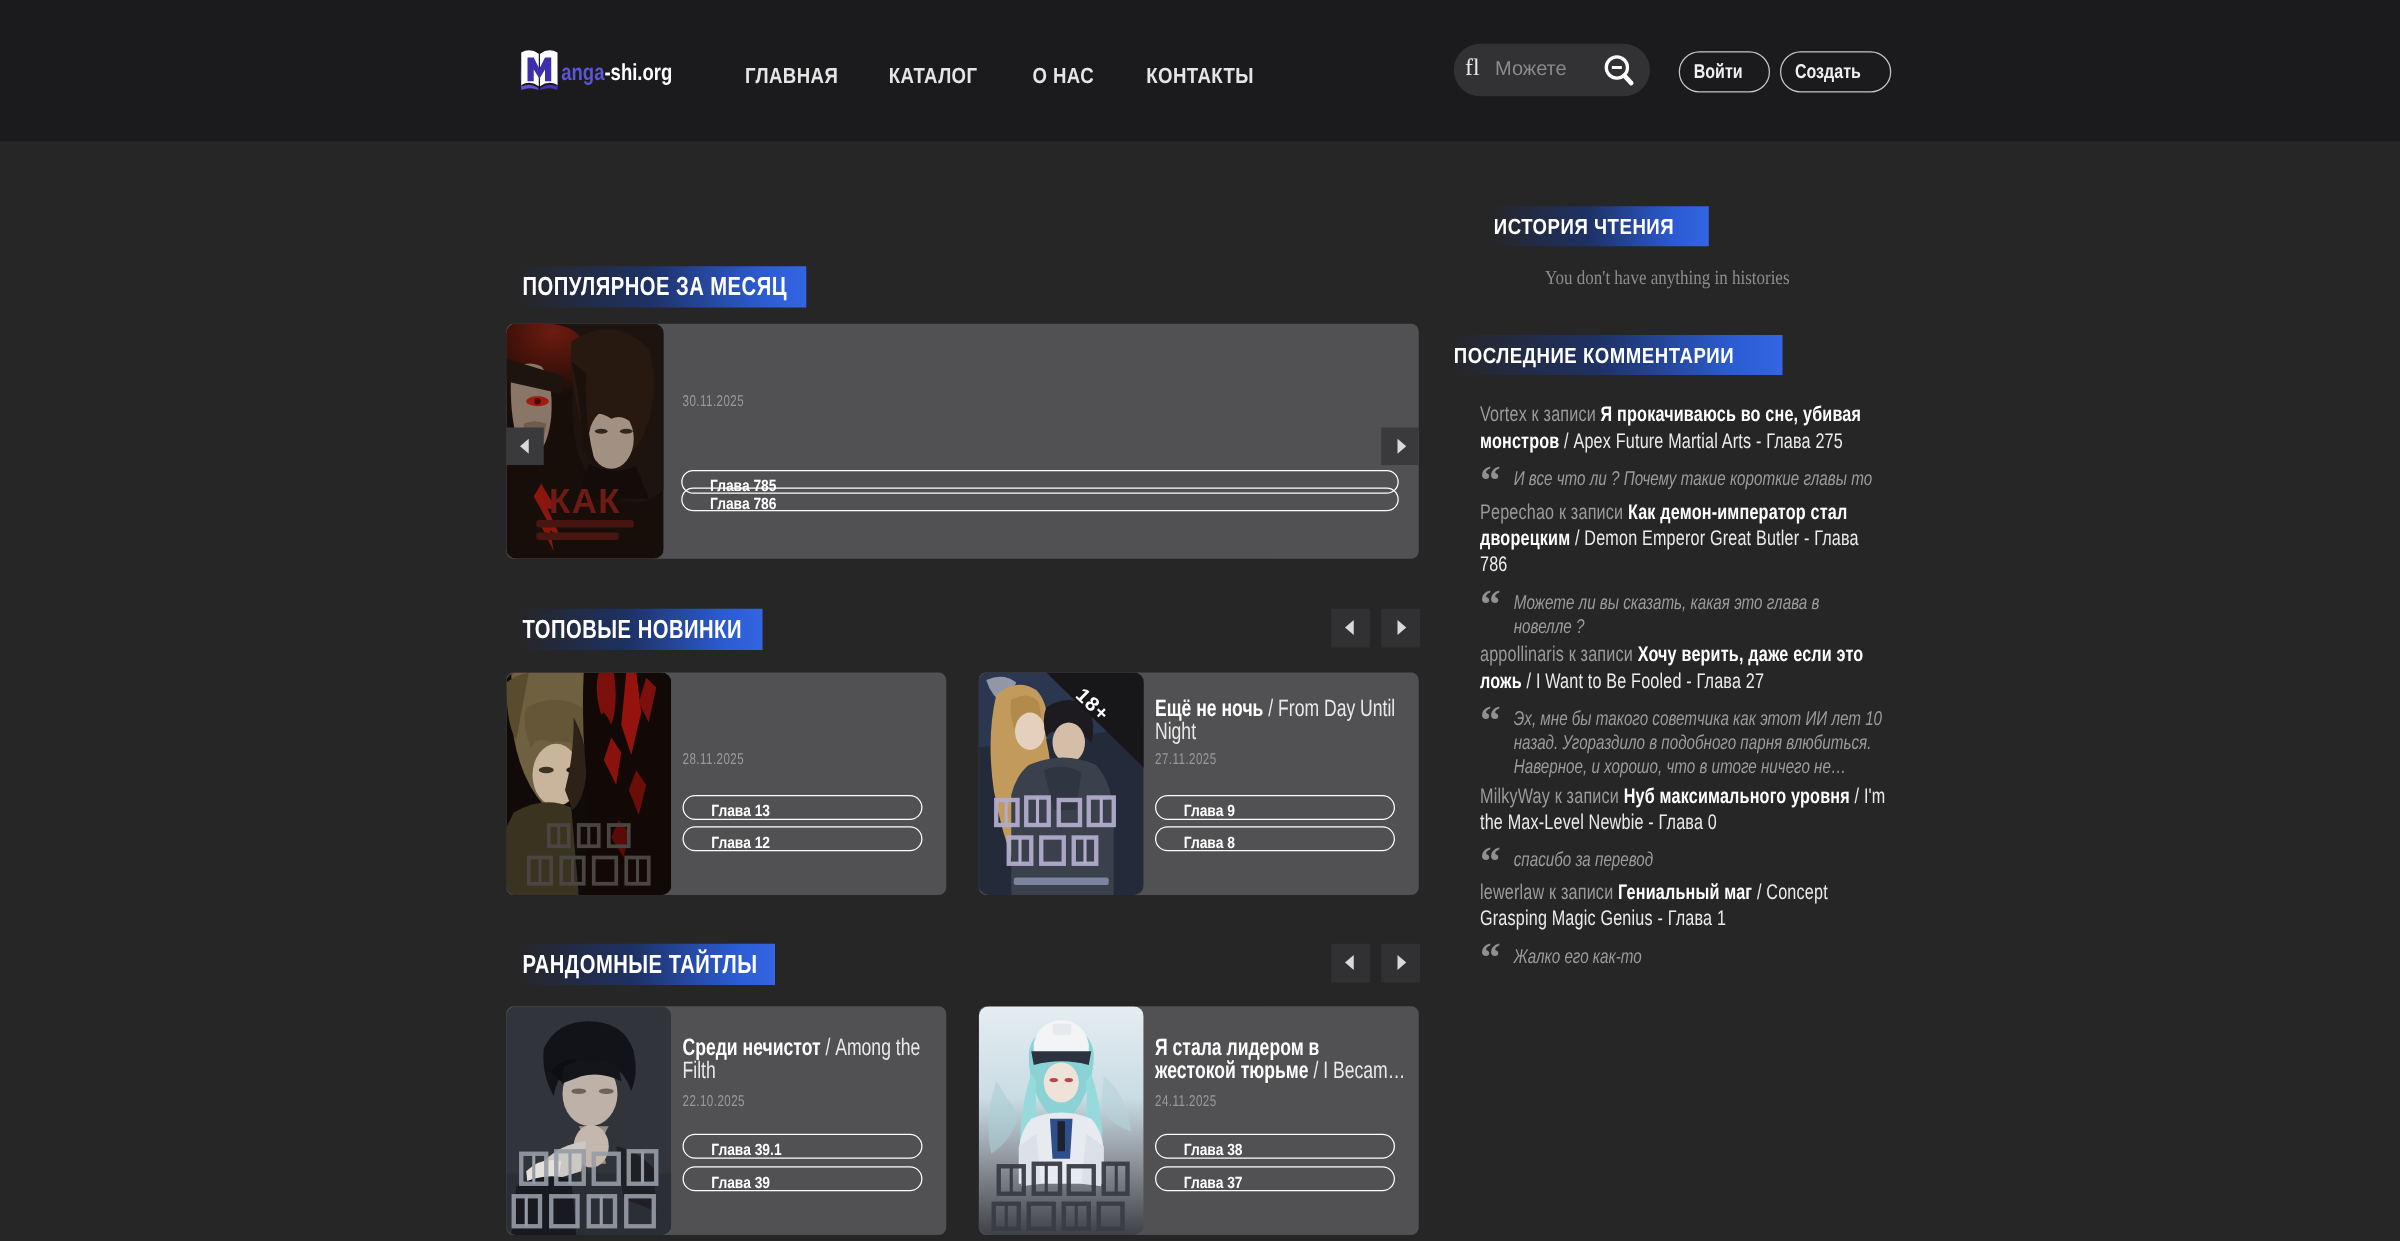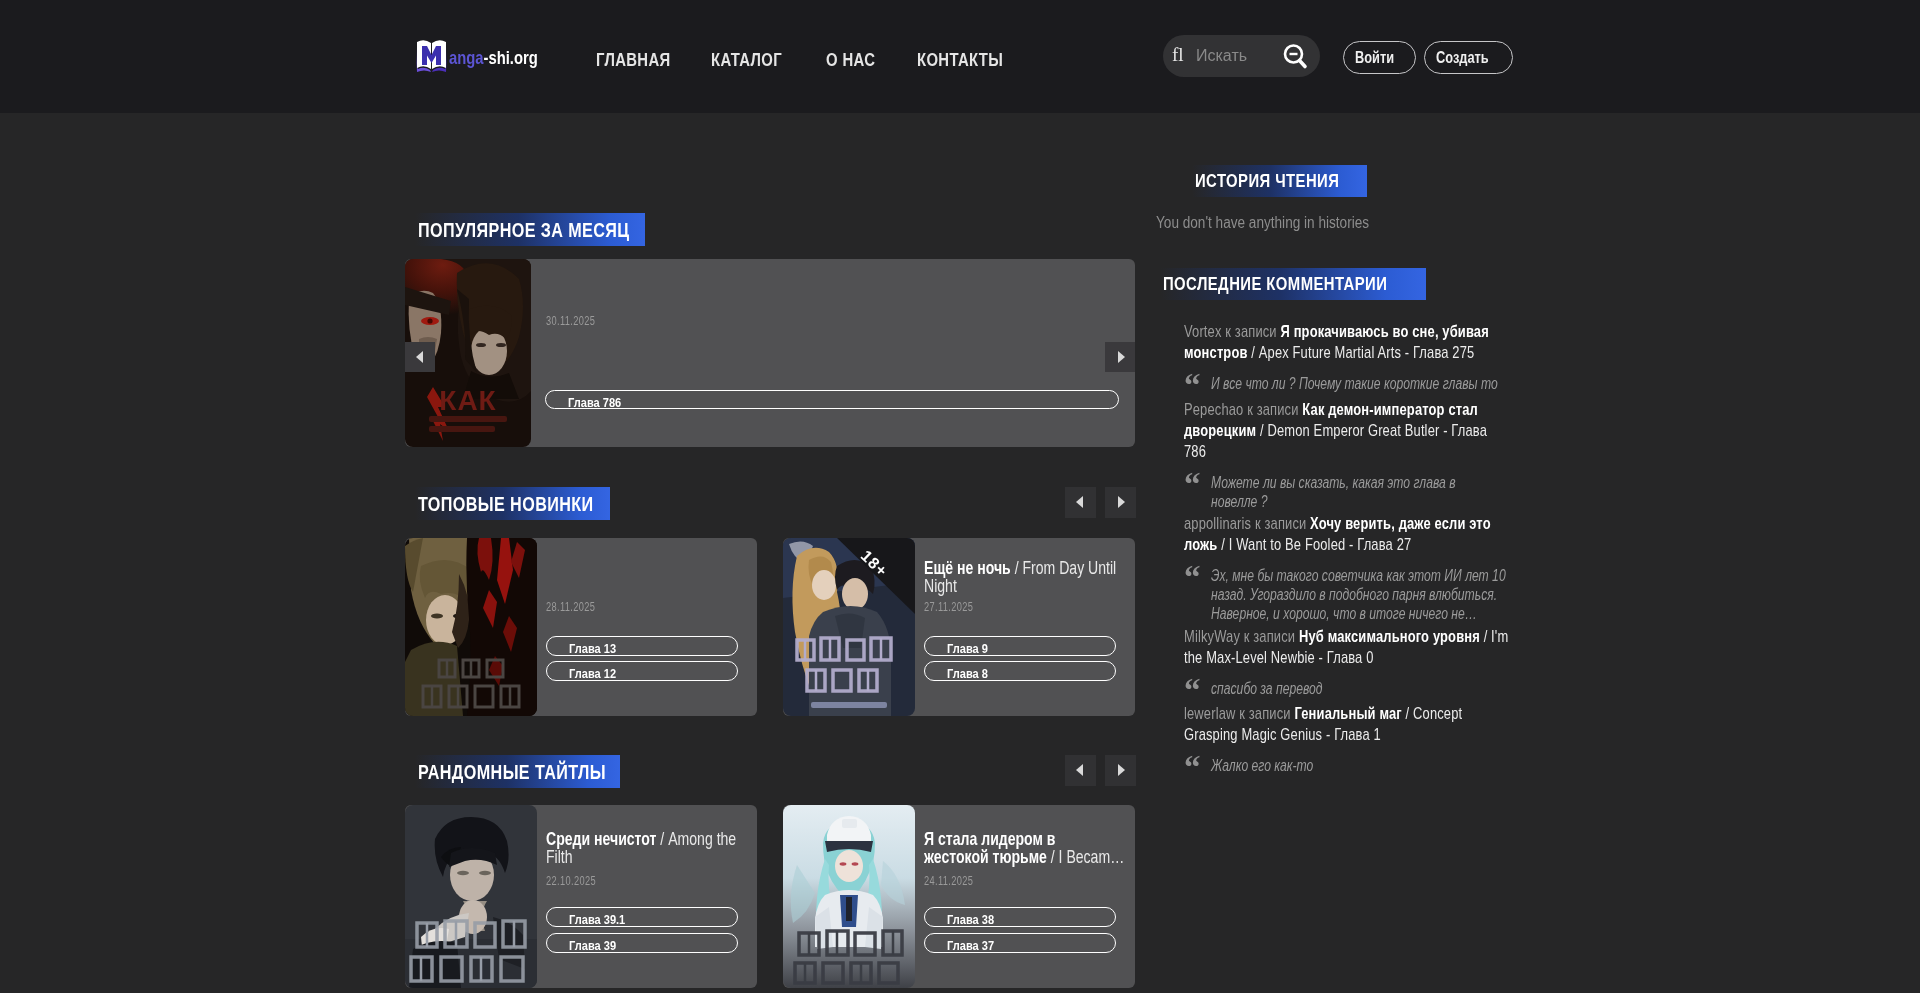--- a/index.html
+++ b/index.html
@@ -54,21 +54,21 @@
     <path d="M32 4 L32 30 Q25 26 18 31 L18 5 Q25 0 32 4 Z" fill="#ffffff"></path>
     <path d="M8 8 L13 8 L17.5 17 L22 8 L27 8 L27 27 L22 27 L22 17.5 L17.5 25 L13 17.5 L13 27 L8 27 Z" fill="#3b2fae"></path>
   </svg>
   <div class="abs" style="left:449px; top:47px; font-size:18.5px; font-weight:bold;"><span class="sx s80"><span style="color:#5c55d4">anga</span><span style="color:#fff">-shi.org</span></span></div>
   <div class="navl" style="left:596px;"><span class="sx s85">ГЛАВНАЯ</span></div>
   <div class="navl" style="left:711px;"><span class="sx s85">КАТАЛОГ</span></div>
   <div class="navl" style="left:826px;"><span class="sx s85">О НАС</span></div>
   <div class="navl" style="left:917px;"><span class="sx s85">КОНТАКТЫ</span></div>
   <div class="search">
     <span class="fl">fl</span>
-      <span class="ph">Искать</span>
+      <span class="ph">Можете</span>
     <svg width="30" height="30" viewBox="0 0 30 30">
       <circle cx="12.5" cy="12" r="8.5" fill="none" stroke="#fff" stroke-width="2.6"></circle>
       <line x1="8.5" y1="12" x2="16.5" y2="12" stroke="#fff" stroke-width="2.4"></line>
       <line x1="18.5" y1="18.5" x2="24" y2="24.5" stroke="#fff" stroke-width="3.6" stroke-linecap="round"></line>
     </svg>
   </div>
   <div class="hbtn" style="left:1343px; width:73px;">
       <span class="sx s80" style="margin-left:0;">Войти</span>
     </div>
   <div class="hbtn" style="left:1424px; width:89px;">
@@ -103,20 +103,25 @@
 <path d="M66 112 Q84 122 104 114 L114 140 L58 140 Z" fill="#130c08"></path>
 <path d="M28 128 L40 148 L33 148 L44 172 L35 165 L38 182 L26 158 L33 158 L22 138 Z" fill="#8a170e"></path>
 <text x="63" y="151" text-anchor="middle" font-family="Liberation Sans,sans-serif" font-size="28" font-weight="bold" fill="#6e1b14" letter-spacing="1">КАК</text>
 <rect x="24" y="157" width="78" height="6" rx="2" fill="#471610"></rect>
 <rect x="24" y="167" width="66" height="6" rx="2" fill="#471610"></rect>
 </svg></div>
   <div class="cdate" style="left:141px; top:56px;"><span class="sx s74">30.11.2025</span></div>
   <div class="pill" style="left:140px; top:91px; width:574px;margin-top:40px;">
       <span>
         <span class="sx s85">Глава 786</span>
+      </span>
+    </div>
+  <div class="pill" style="left:140px; top:117px; width:574px;">
+      <span>
+        <span class="sx s85">Глава 785</span>
       </span>
     </div>
   <div class="sqarrow onc" style="left:0; top:83px;">
       <div class="tri-l"></div>
     </div>
   <div class="sqarrow onc" style="left:700px; top:83px;">
       <div class="tri-r"></div>
     </div>
 </div>
 
@@ -328,21 +333,21 @@
       </span>
     </div>
   <div class="pill" style="left:141px; top:128px; width:192px; height:19.5px;">
       <span>
         <span class="sx s85">Глава 37</span>
       </span>
     </div>
 </div>
 
 <div class="slabel slabel2" style="left:1192px; top:165px; width:175px;"><span class="sx s85">ИСТОРИЯ ЧТЕНИЯ</span></div>
-<div class="sbtext" style="left:1156px; top:214px;"><span class="sx s85">You don't have anything in histories</span></div>
+<div class="sbtext" style="left:1236px; top:214px;font-family:Liberation Serif, serif;"><span class="sx s85">You don't have anything in histories</span></div>
 <div class="slabel slabel2" style="left:1160px; top:268px; width:266px;"><span class="sx s85">ПОСЛЕДНИЕ КОММЕНТАРИИ</span></div>
 <div class="cwrap">
   <div class="ml"><span class="sx">Vortex к записи <span class="t">Я прокачиваюсь во сне, убивая</span></span></div>
   <div class="ml"><span class="sx"><span class="t">монстров</span> <span class="te">/ Apex Future Martial Arts - Глава 275</span></span></div>
   <div class="quote">
       <div class="qi">“</div>
       <div>
     <div class="ql"><span class="sx">И все что ли ? Почему такие короткие главы то</span></div>
   </div>
     </div>

